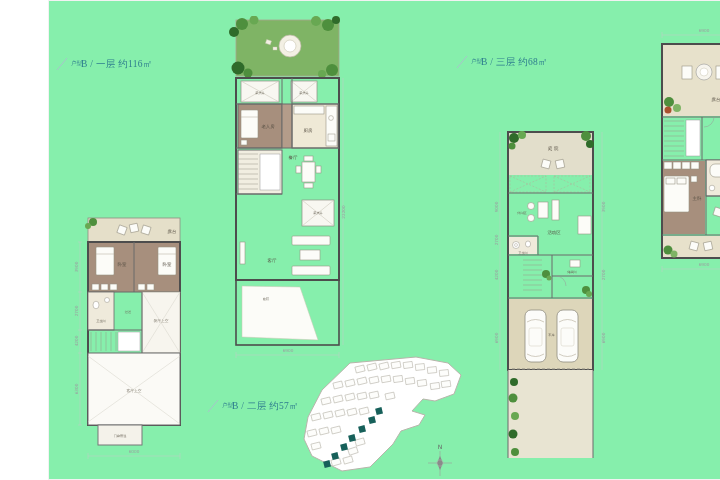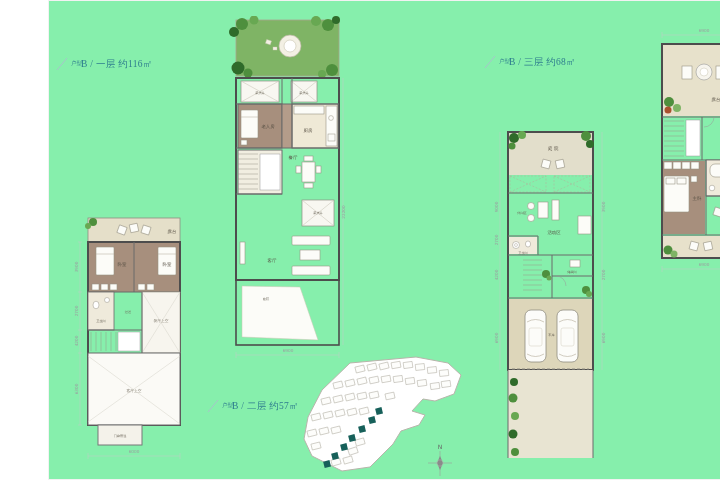--- a/index.html
+++ b/index.html
@@ -31,21 +31,21 @@
     <span class="prefix">户型</span>
     <span class="title">B / 一层 约116㎡</span>
   </div>
   <div class="unit-label" style="left:159px;top:399px">
     <svg width="12" height="14">
         <line x1="1" y1="13" x2="11" y2="1" stroke="#a8c3cb" stroke-width="1"></line>
       </svg>
     <span class="prefix">户型</span>
     <span class="title">B / 二层 约57㎡</span>
   </div>
-  <div class="unit-label" style="left:436px;top:55px">
+  <div class="unit-label" style="left:408px;top:55px">
     <svg width="12" height="14">
         <line x1="1" y1="13" x2="11" y2="1" stroke="#a8c3cb" stroke-width="1"></line>
       </svg>
     <span class="prefix">户型</span>
     <span class="title">B / 三层 约68㎡</span>
   </div>
 
   <svg class="plan" style="left:180px;top:16px" width="120" height="348" viewBox="0 0 120 348">
     <g>
       <rect x="8" y="4" width="103" height="56" fill="#7fb465" stroke="#a9a68f" stroke-width=".8"></rect>

